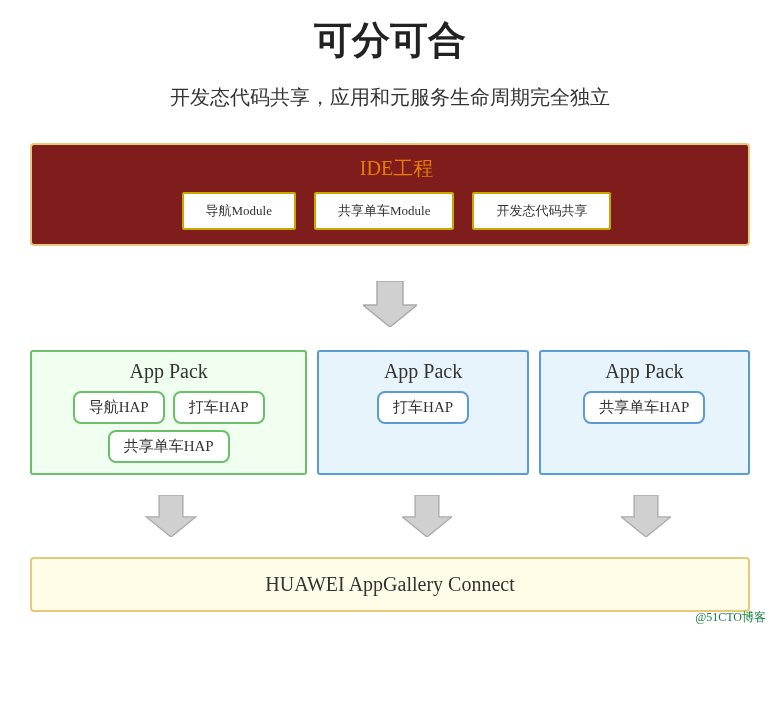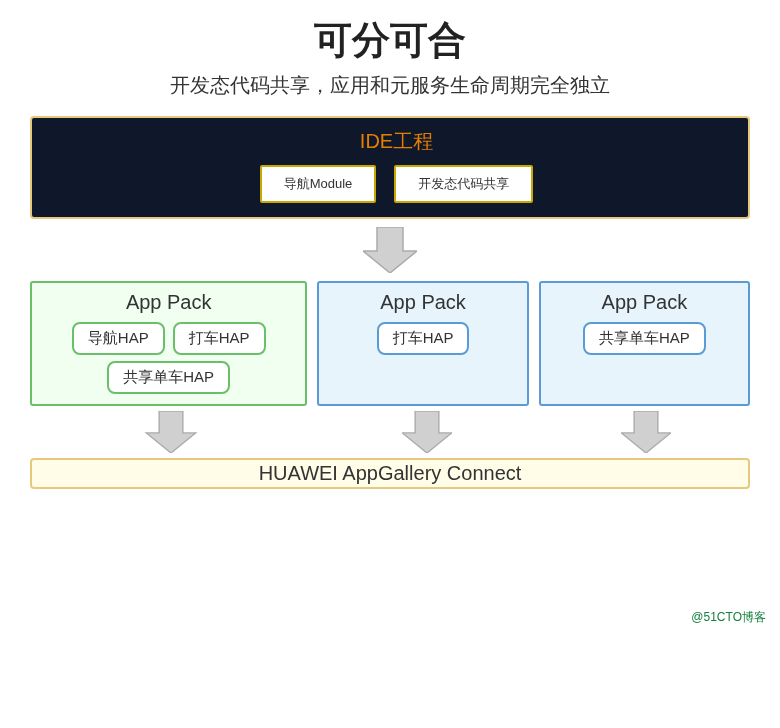--- a/index.html
+++ b/index.html
@@ -12,48 +12,49 @@
     }
 
     .page {
       width: 780px;
       height: 636px;
       background: #fff;
       display: flex;
       flex-direction: column;
       align-items: center;
       padding: 18px 20px 14px 20px;
-      gap: 1px;
+      gap: 16px;
+      font-family: Liberation Serif, serif;
     }
 
     
     .title-section {
       text-align: center;
       margin-bottom: 16px;
     }
     .title-main {
       font-size: 38px;
       font-weight: bold;
       color: #222;
       line-height: 1.2;
     }
     .title-sub {
       font-size: 20px;
       color: #333;
-      margin-top: 8px;
+      margin-top: 20px;
     }
 
     
     .ide-section {
-      background: #0f172a;
+      background: #7f1d1d;
       border: 2px solid #e6c97a;
       border-radius: 4px;
       width: 720px;
       padding: 10px 16px 14px 29px;
-      margin-bottom: 0;
+      margin-bottom: 12px;
     }
     .ide-label {
       text-align: center;
       color: #e67e00;
       font-size: 20px;
       font-weight: 500;
       margin-bottom: 10px;
     }
     .ide-modules {
       display: flex;
@@ -164,21 +165,21 @@
     }
     .arrow-cell.big { flex: 1.15; }
     .arrow-cell.med { flex: 0.85; }
 
     
     .huawei-section {
       background: #fffde7;
       border: 2px solid #e6c97a;
       border-radius: 4px;
       width: 720px;
-      padding: 2px;
+      padding: 14px;
       text-align: center;
       font-size: 20px;
       color: #333;
       margin-top: 0;
     }
 
     
     .watermark {
       position: absolute;
       bottom: 10px;
@@ -194,20 +195,21 @@
 
   <div class="title-section">
     <div class="title-main">可分可合</div>
     <div class="title-sub">开发态代码共享，应用和元服务生命周期完全独立</div>
   </div>
 
   <div class="ide-section">
     <div class="ide-label">IDE工程</div>
     <div class="ide-modules">
       <div class="module-box">导航Module</div>
+      <div class="module-box">共享单车Module</div>
       <div class="module-box">开发态代码共享</div>
     </div>
   </div>
 
   <div class="arrow-down">
     <svg class="arrow-svg" width="54" height="46" viewBox="0 0 54 46">
       <polygon points="14,0 40,0 40,24 54,24 27,46 0,24 14,24" fill="#d0d0d0" stroke="#aaa" stroke-width="1.5"></polygon>
     </svg>
   </div>
 

